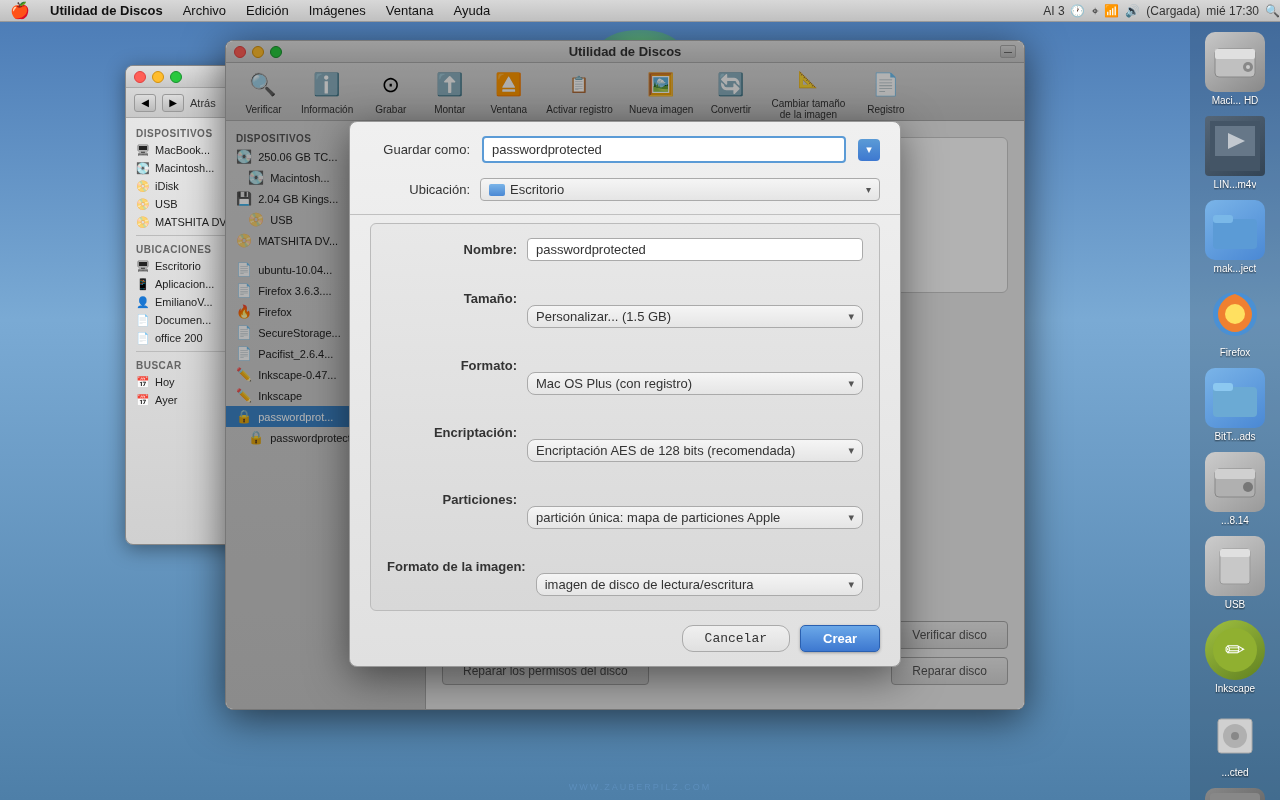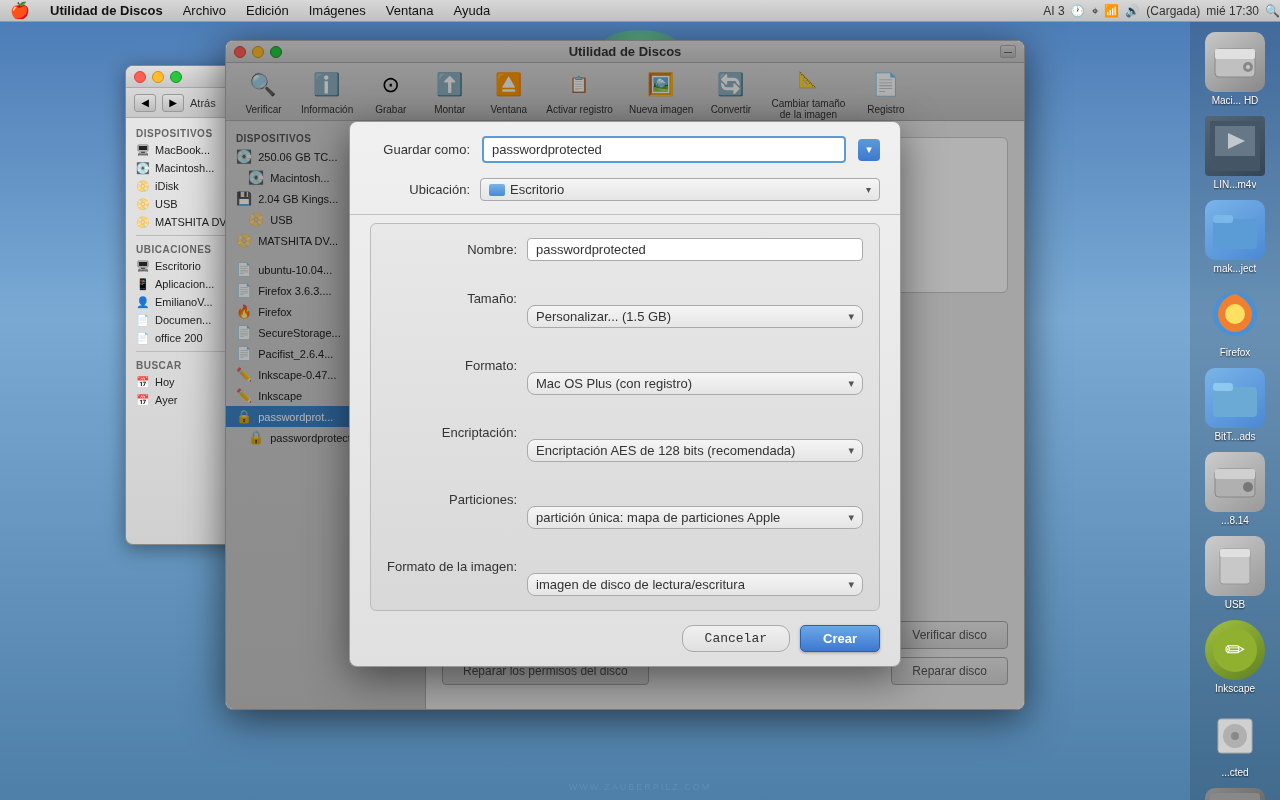--- a/index.html
+++ b/index.html
@@ -477,21 +477,21 @@
       display: flex;
       align-items: center;
       padding: 4px 16px;
       gap: 10px;
     }
     .dialog-form-label {
       font-size: 13px;
       color: #333;
       text-align: right;
       min-width: 130px;
-      font-weight: 400;
+      font-weight: 700;
     }
     .dialog-form-input {
       flex: 1;
       padding: 3px 8px;
       font-size: 13px;
       background: #fff;
       border: 1px solid #aaa;
       border-radius: 4px;
       color: #333;
     }

